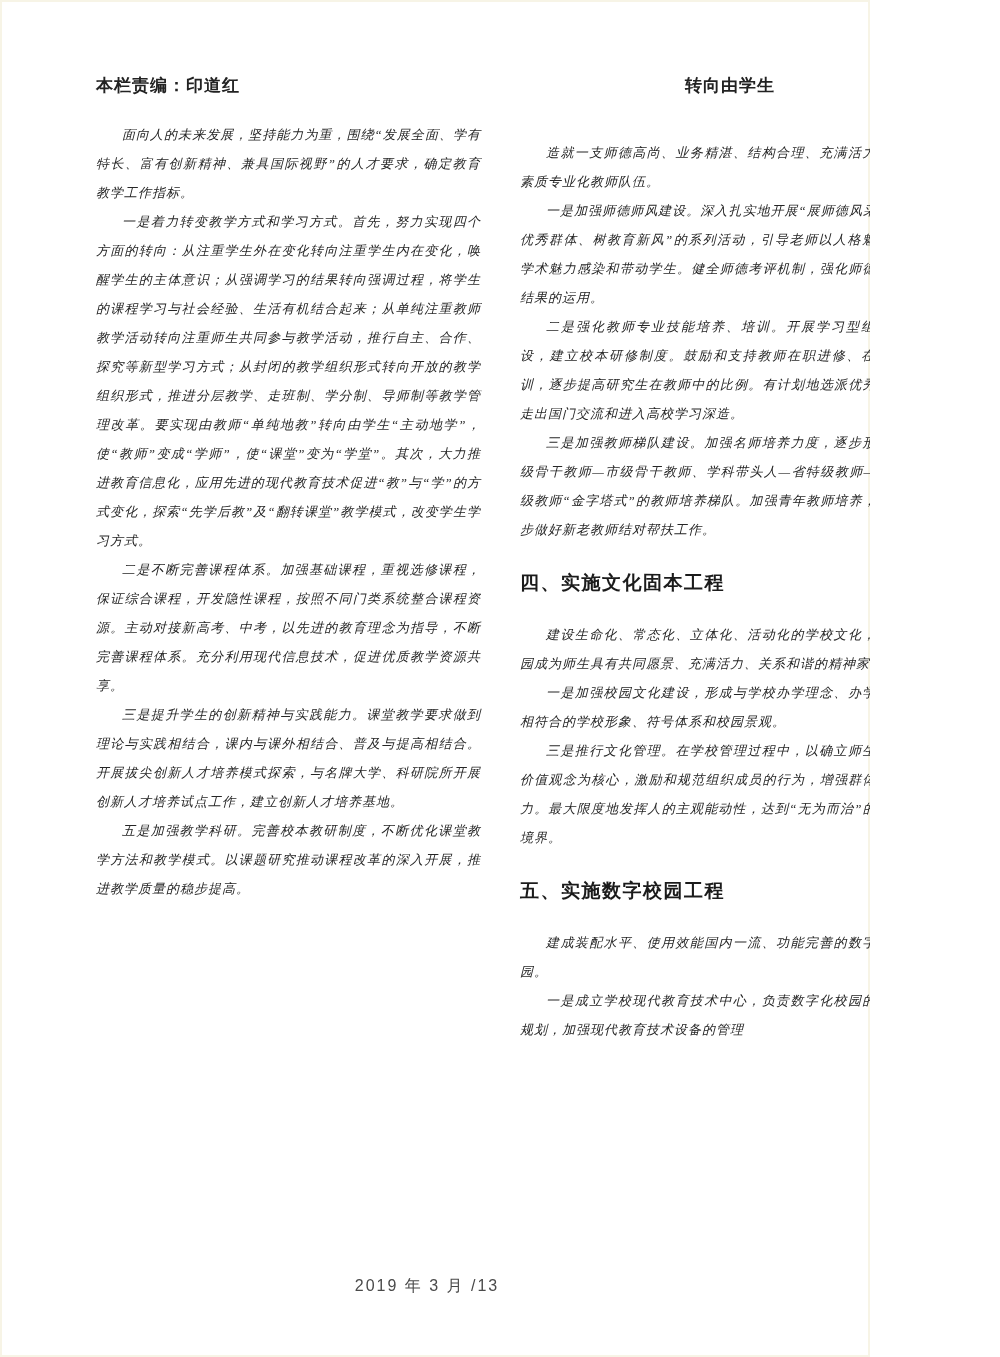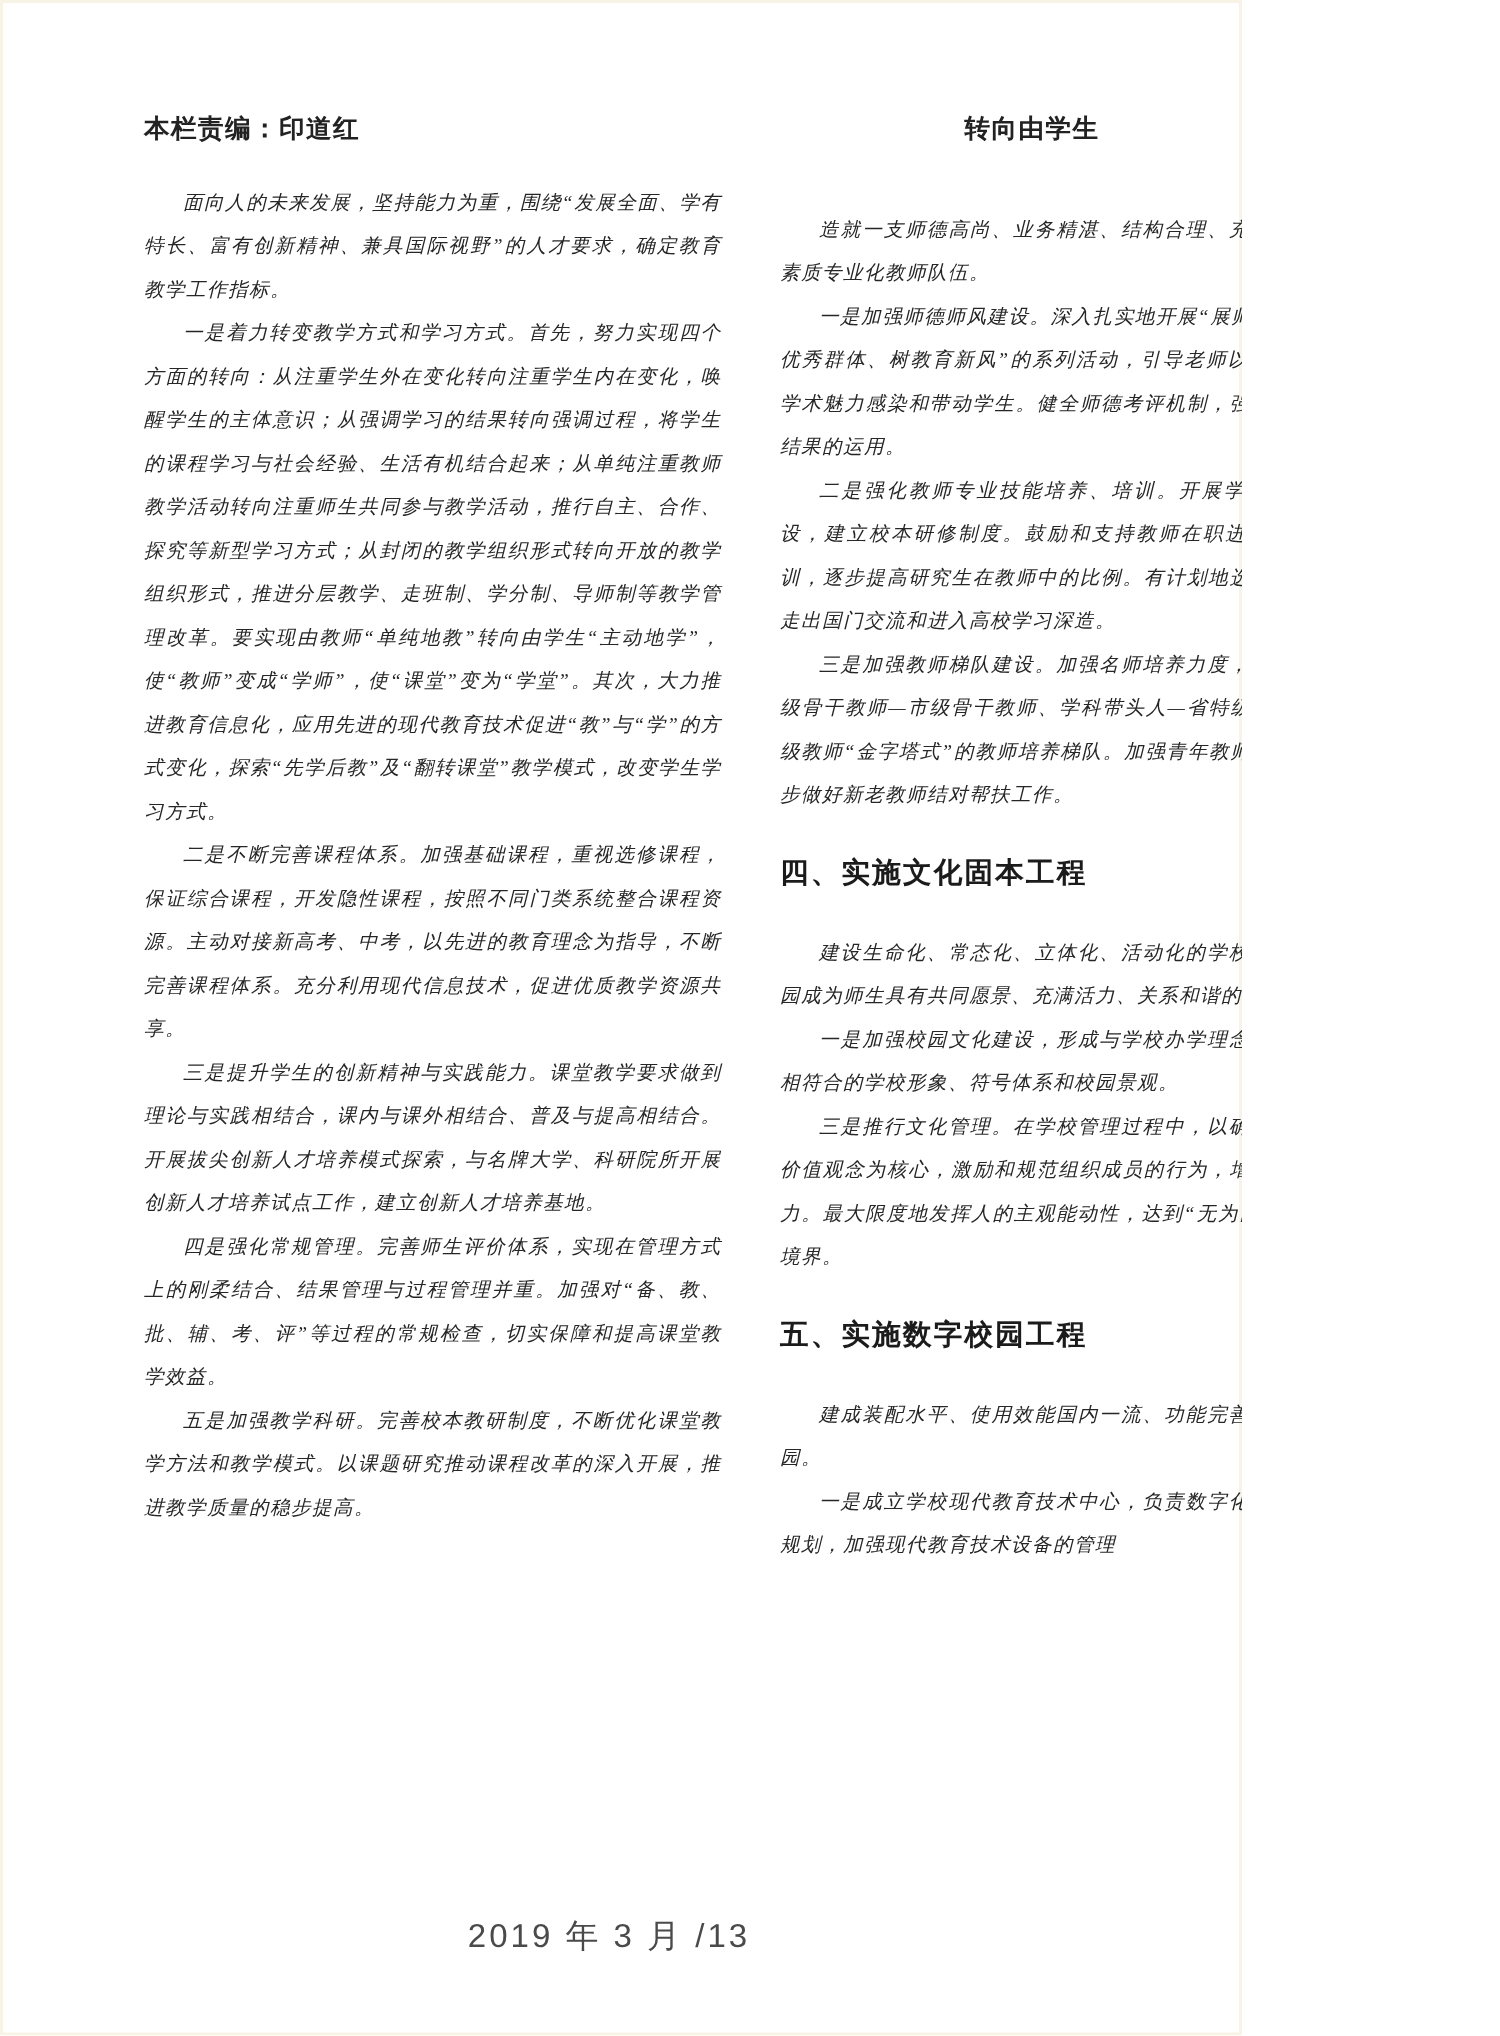--- a/index.html
+++ b/index.html
@@ -12,20 +12,21 @@
     height: 1357px;
     font-family: "Liberation Serif", serif;
   }
   .page {
     position: relative;
     width: 828px;
     height: 1357px;
     background: #ffffff;
     overflow: hidden;
     box-shadow: inset 0 0 0 2px #f7f4e6; 
+    padding-left: 42px;
   }
   .header {
     position: absolute;
     left: 96px;
     right: 95px;
     top: 74px;
     display: flex;
     justify-content: space-between;
     align-items: baseline;
     font-family: "Liberation Sans", sans-serif;
@@ -71,21 +72,21 @@
     font-style: italic; 
     letter-spacing: 1px;
   }
   .footer {
     position: absolute;
     left: 0;
     right: 16px;
     top: 1276px;
     text-align: center;
     font-family: "Liberation Sans", sans-serif;
-    font-size: 22px;
+    font-size: 16px;
     font-weight: 400;
     color: #4a4a4a;
     letter-spacing: 2px;
   }
 </style>
 </head>
 <body>
 
 <div class="page">
 
@@ -94,21 +95,20 @@
     <span class="header-right">转向由学生</span>
   </div>
 
   <div class="columns">
 
     <div class="column left">
       <p class="para">面向人的未来发展，坚持能力为重，围绕“发展全面、学有特长、富有创新精神、兼具国际视野”的人才要求，确定教育教学工作指标。</p>
       <p class="para">一是着力转变教学方式和学习方式。首先，努力实现四个方面的转向：从注重学生外在变化转向注重学生内在变化，唤醒学生的主体意识；从强调学习的结果转向强调过程，将学生的课程学习与社会经验、生活有机结合起来；从单纯注重教师教学活动转向注重师生共同参与教学活动，推行自主、合作、探究等新型学习方式；从封闭的教学组织形式转向开放的教学组织形式，推进分层教学、走班制、学分制、导师制等教学管理改革。要实现由教师“单纯地教”转向由学生“主动地学”，使“教师”变成“学师”，使“课堂”变为“学堂”。其次，大力推进教育信息化，应用先进的现代教育技术促进“教”与“学”的方式变化，探索“先学后教”及“翻转课堂”教学模式，改变学生学习方式。</p>
       <p class="para">二是不断完善课程体系。加强基础课程，重视选修课程，保证综合课程，开发隐性课程，按照不同门类系统整合课程资源。主动对接新高考、中考，以先进的教育理念为指导，不断完善课程体系。充分利用现代信息技术，促进优质教学资源共享。</p>
       <p class="para">三是提升学生的创新精神与实践能力。课堂教学要求做到理论与实践相结合，课内与课外相结合、普及与提高相结合。开展拔尖创新人才培养模式探索，与名牌大学、科研院所开展创新人才培养试点工作，建立创新人才培养基地。</p>
-      <p class="para">四是强化常规管理。完善师生评价体系，实现在管理方式上的刚柔结合、结果管理与过程管理并重。加强对“备、教、批、辅、考、评”等过程的常规检查，切实保障和提高课堂教学效益。</p>
       <p class="para">五是加强教学科研。完善校本教研制度，不断优化课堂教学方法和教学模式。以课题研究推动课程改革的深入开展，推进教学质量的稳步提高。</p>
 
     </div>
 
     <div class="column right">
       <p class="para">造就一支师德高尚、业务精湛、结构合理、充满活力的高素质专业化教师队伍。</p>
       <p class="para">一是加强师德师风建设。深入扎实地开展“展师德风采、创优秀群体、树教育新风”的系列活动，引导老师以人格魅力和学术魅力感染和带动学生。健全师德考评机制，强化师德考评结果的运用。</p>
       <p class="para">二是强化教师专业技能培养、培训。开展学习型组织建设，建立校本研修制度。鼓励和支持教师在职进修、在岗培训，逐步提高研究生在教师中的比例。有计划地选派优秀教师走出国门交流和进入高校学习深造。</p>
       <p class="para">三是加强教师梯队建设。加强名师培养力度，逐步形成校级骨干教师—市级骨干教师、学科带头人—省特级教师—正高级教师“金字塔式”的教师培养梯队。加强青年教师培养，进一步做好新老教师结对帮扶工作。</p>
       <h2 class="section-heading">四、实施文化固本工程</h2>

